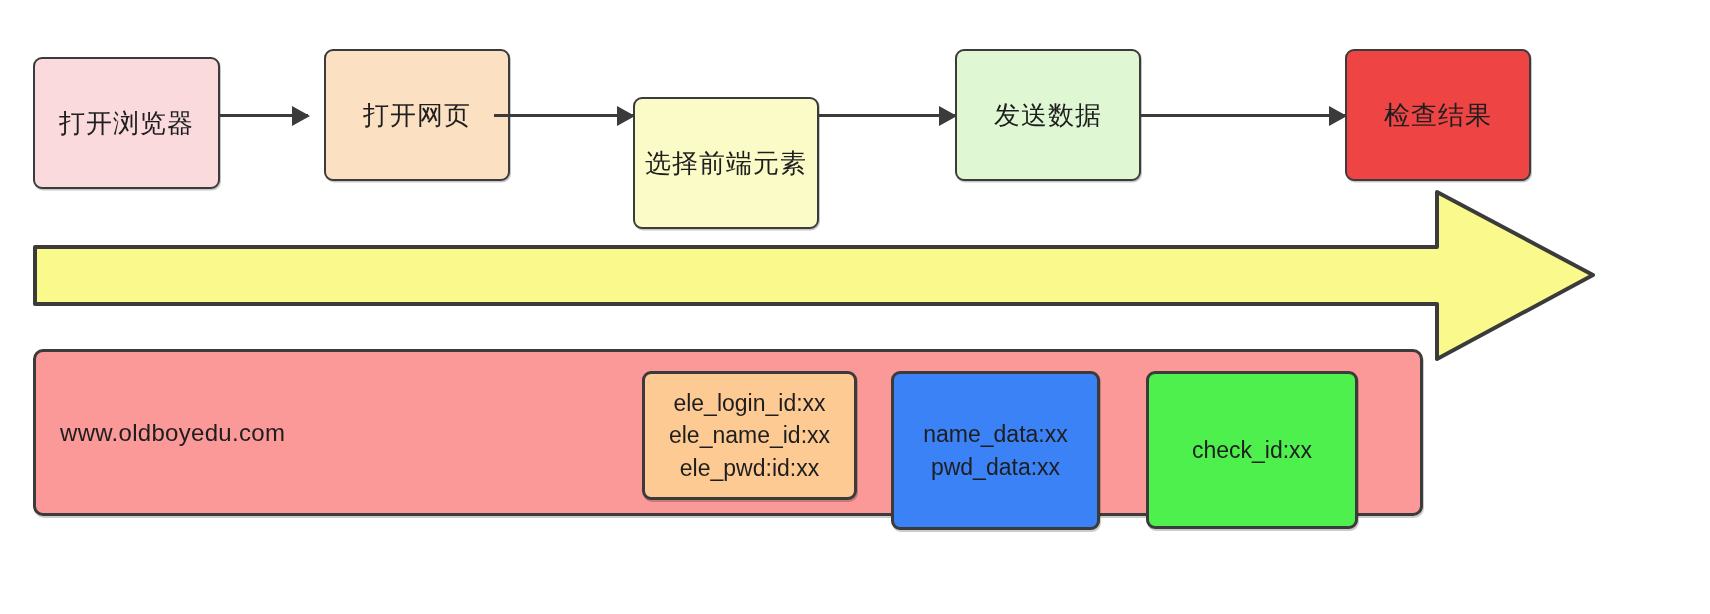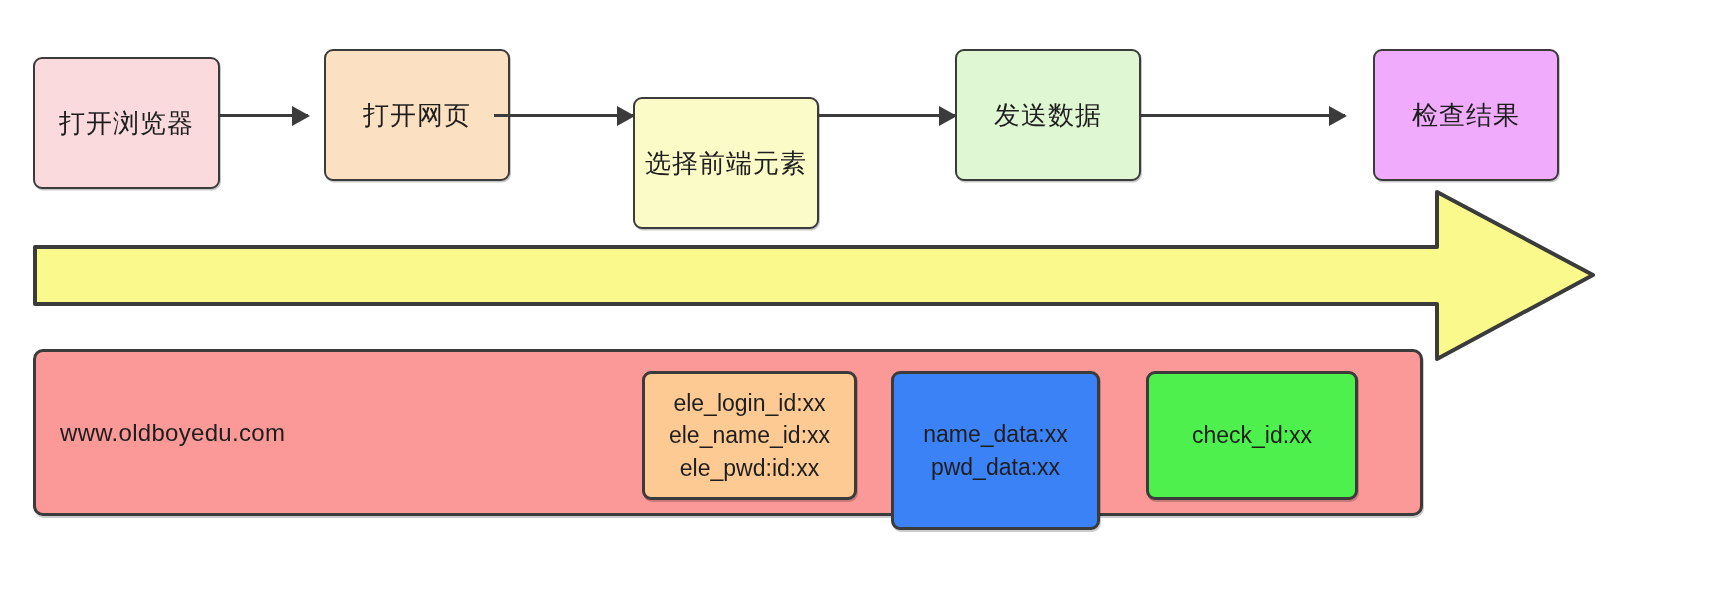--- a/index.html
+++ b/index.html
@@ -104,21 +104,21 @@
     </div>
 
     <div class="node" style="left:955px;top:49px;width:186px;height:132px;background:#e0f7d4;">
       <span>发送数据</span>
     </div>
 
     <div class="conn" style="left:1141px;top:114px;width:204px;">
       <i class="head"></i>
     </div>
 
-    <div class="node" style="left:1345px;top:49px;width:186px;height:132px;background:#f0abfc;margin-left:28px;">
+    <div class="node" style="left:1345px;top:49px;width:186px;height:132px;background:#ef4444;">
       <span>检查结果</span>
     </div>
   </div>
 
   <div class="banner-wrap">
     <svg class="banner-svg" viewBox="0 0 1565 175" preserveAspectRatio="none">
       <polygon points="2,59 1404,59 1404,4 1560,87 1404,171 1404,116 2,116" fill="#fafa8c" stroke="#3b3b3b" stroke-width="4" stroke-linejoin="round" vector-effect="non-scaling-stroke"></polygon>
     </svg>
   </div>
 
@@ -130,18 +130,18 @@
       <span>ele_login_id:xx</span>
       <span>ele_name_id:xx</span>
       <span>ele_pwd:id:xx</span>
     </div>
 
     <div class="chip" style="left:855px;top:19px;width:209px;height:159px;background:#3b82f6;">
       <span>name_data:xx</span>
       <span>pwd_data:xx</span>
     </div>
 
-    <div class="chip" style="left:1110px;top:19px;width:212px;height:129px;background:#4ef04e;">
+    <div class="chip" style="left:1110px;top:19px;width:212px;height:158px;background:#4ef04e;">
       <span>check_id:xx</span>
     </div>
   </div>
 
 </div>
 
 </body></html>

